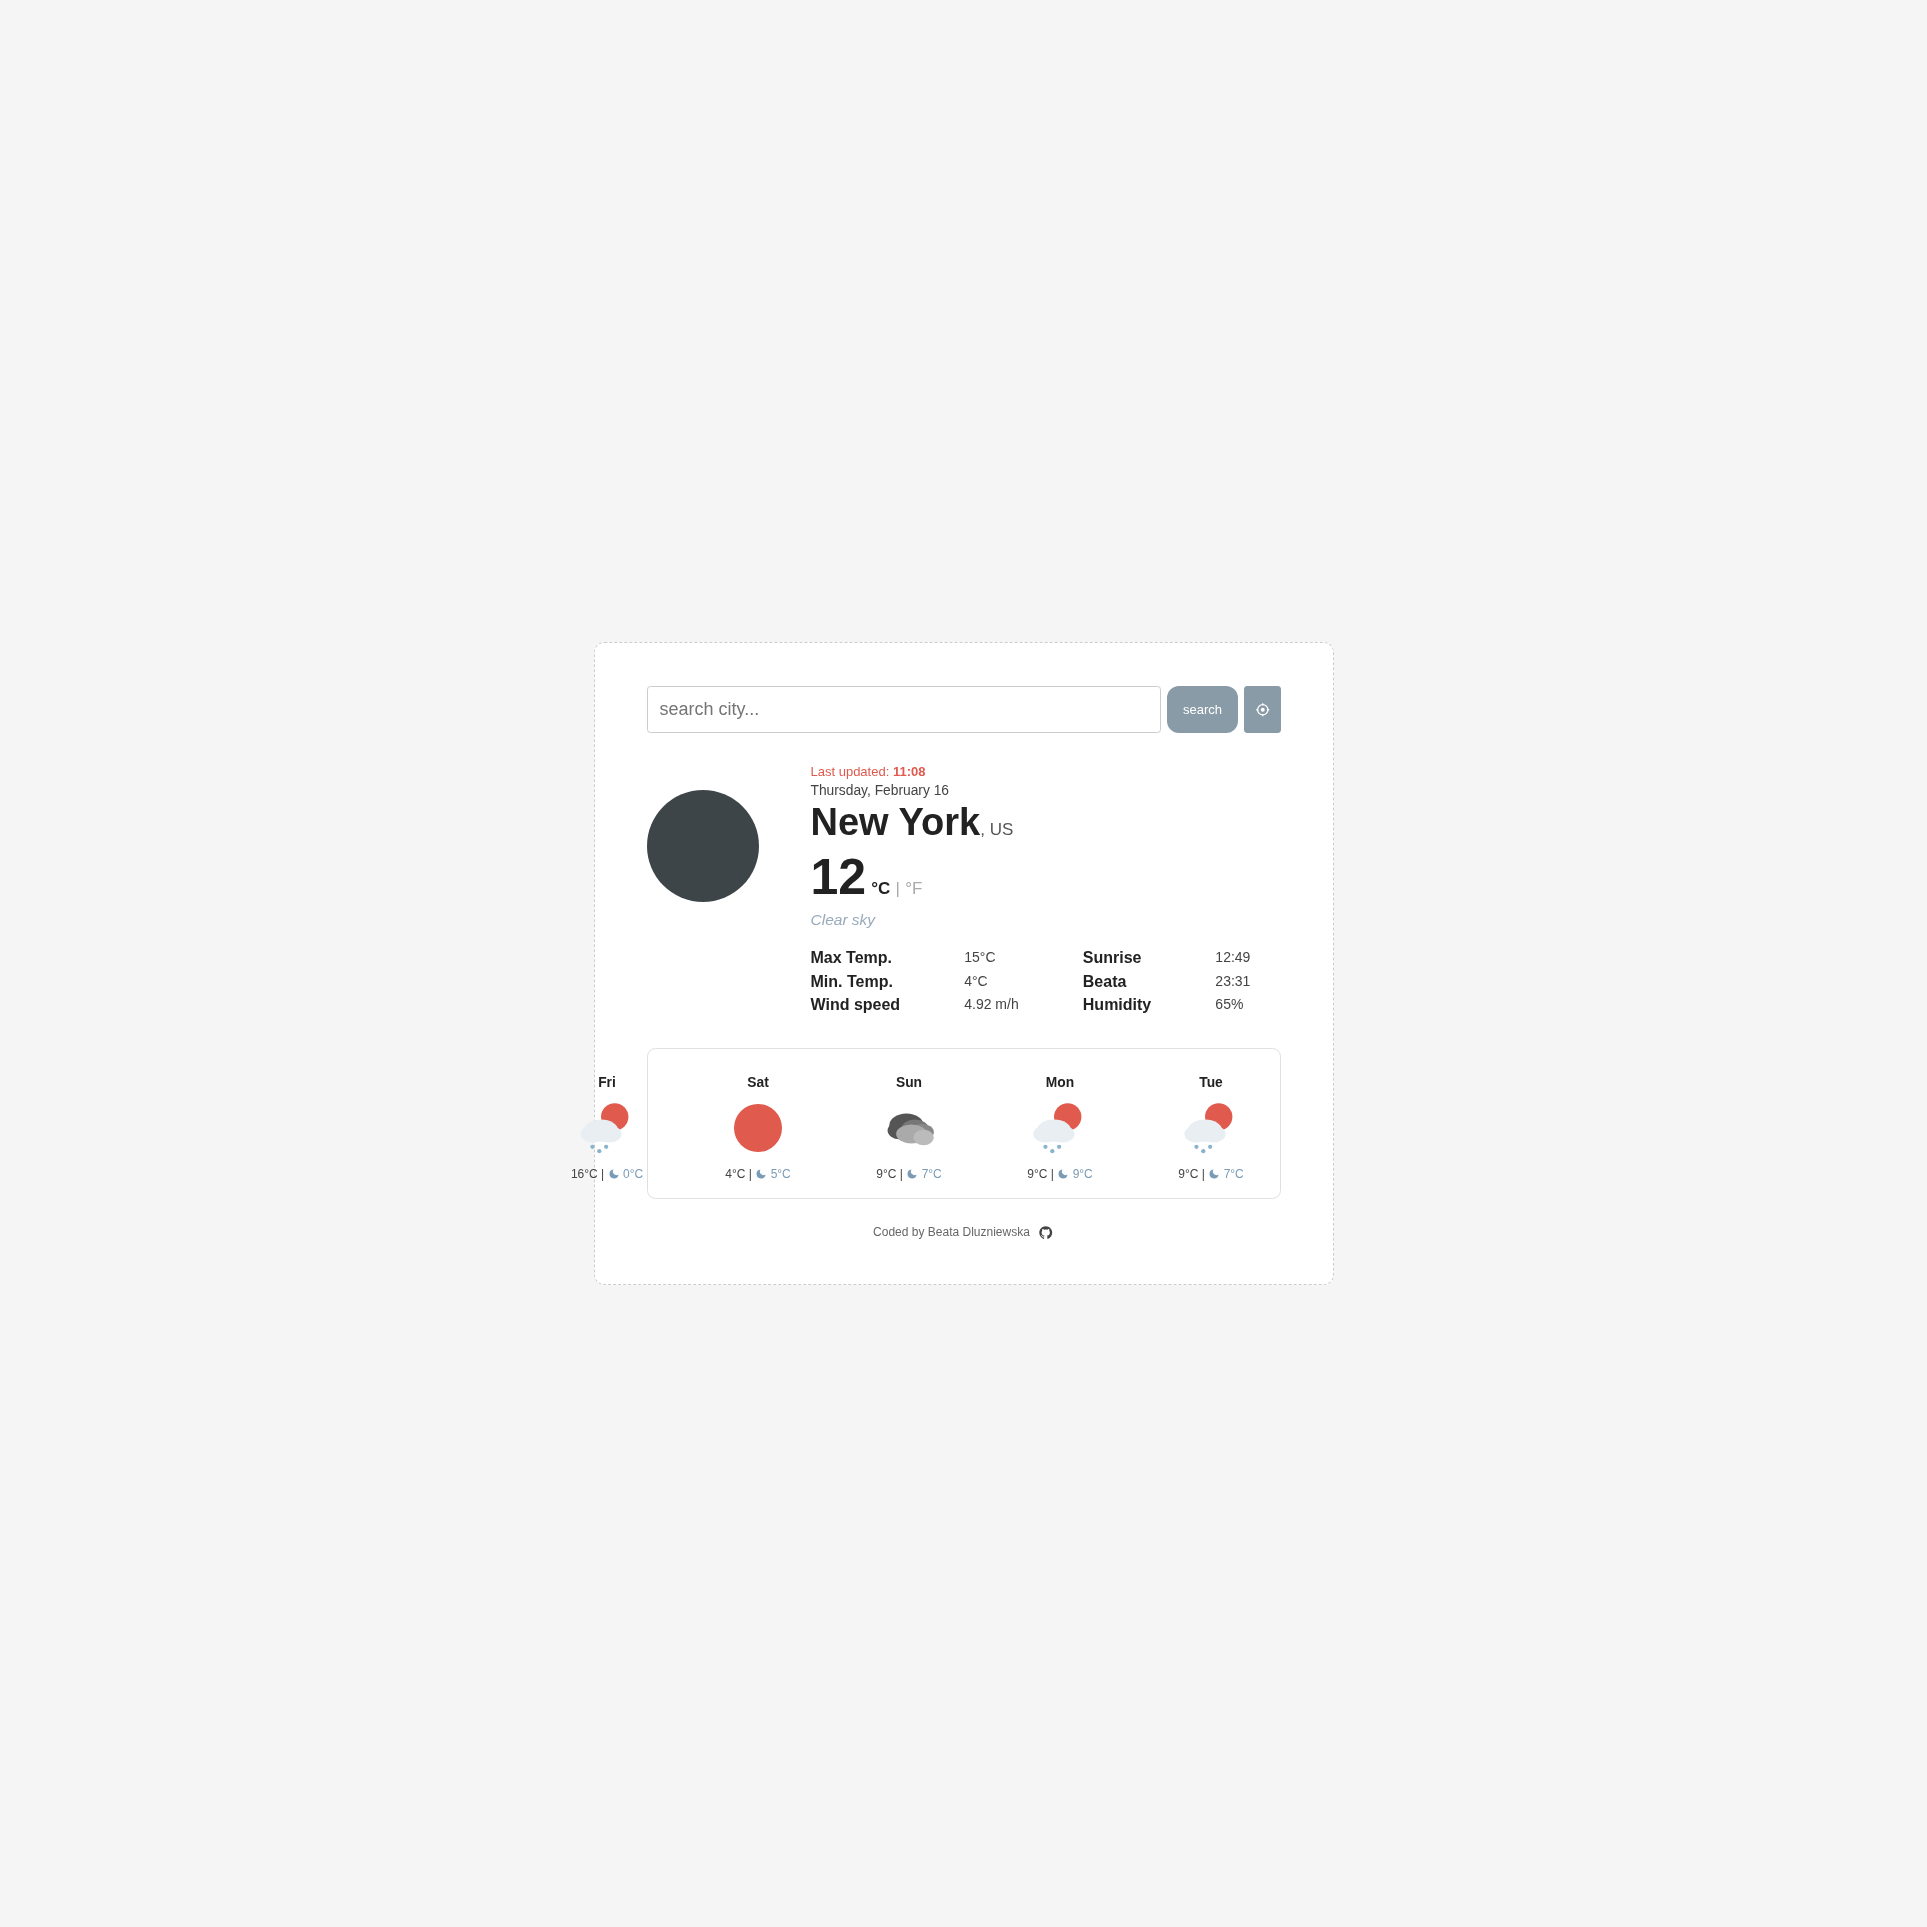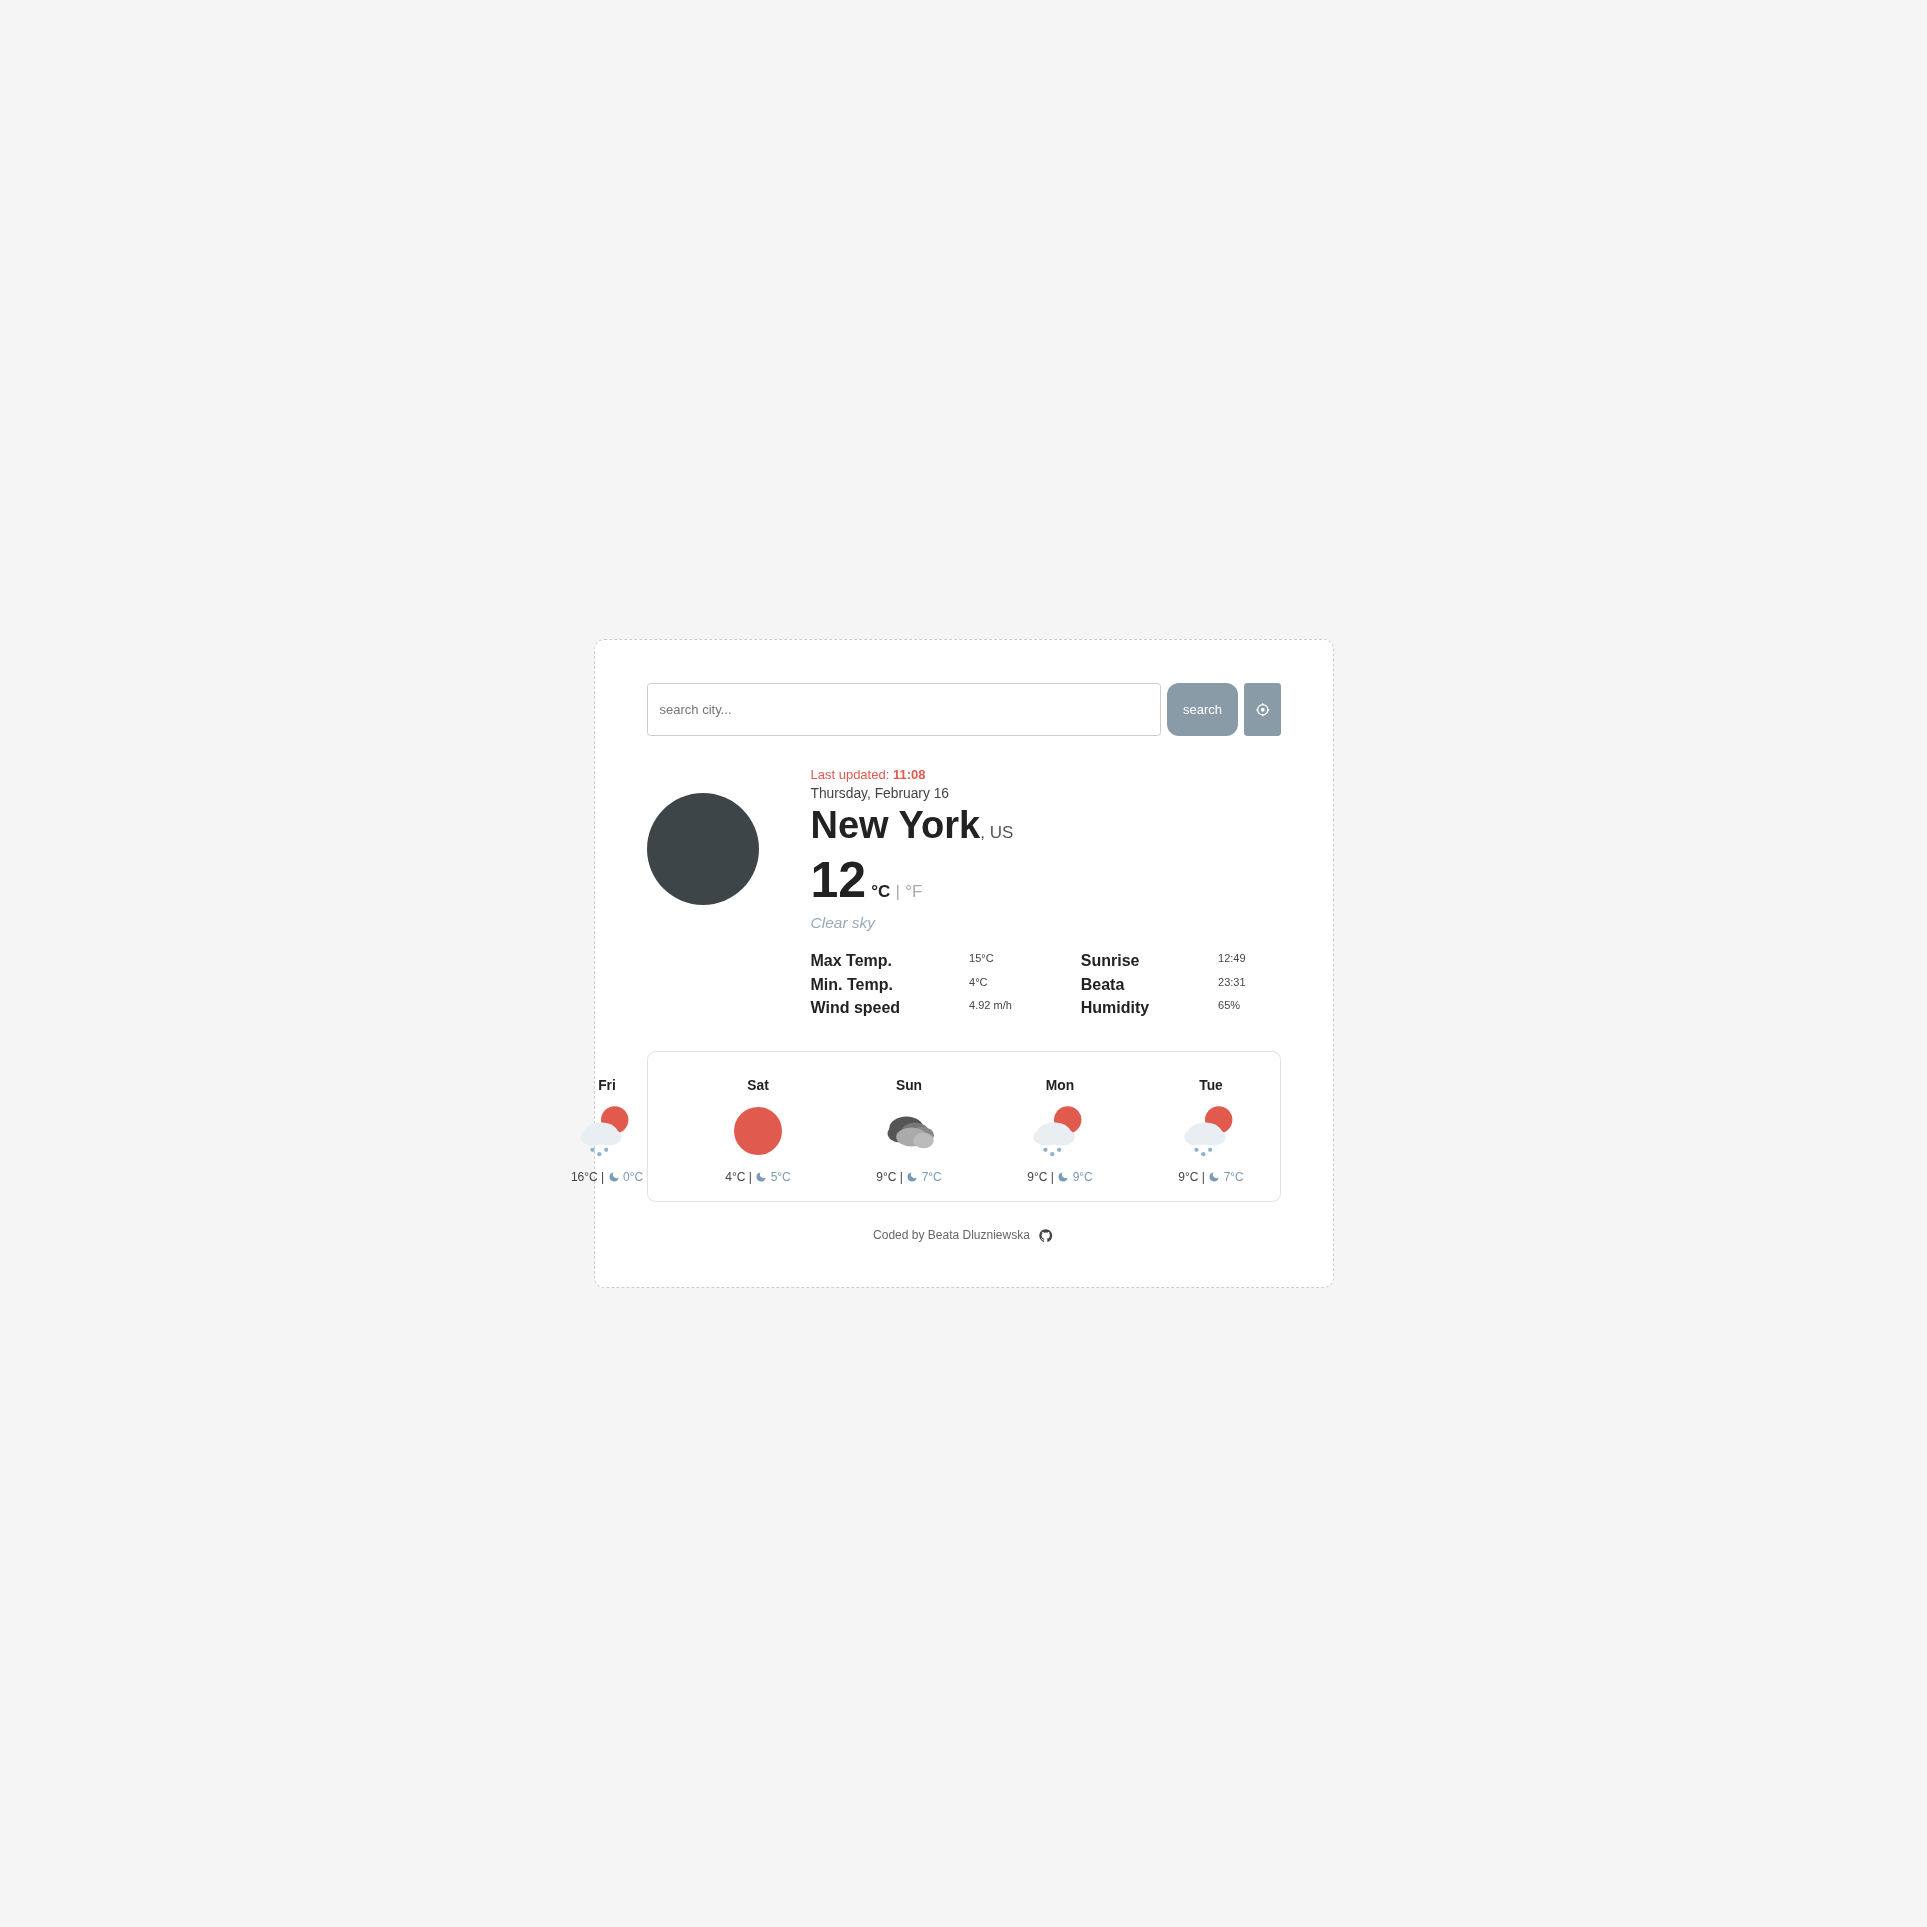--- a/index.html
+++ b/index.html
@@ -27,22 +27,22 @@
     .search-row {
       display: flex;
       gap: 6.9px;
       margin-bottom: 31px;
     }
 
     .search-input {
       flex: 1;
       border: 0.9px solid #ccc;
       border-radius: 3.4px;
-      padding: 18px 12px;
-      font-size: 13px;
+      padding: 12px 12px;
+      font-size: 18px;
       color: #999;
       outline: none;
     }
 
     .search-btn {
       background: #8a9ba8;
       color: #fff;
       border: none;
       border-radius: 12px;
       padding: 8.6px 15.5px;
@@ -153,21 +153,21 @@
     }
 
     .detail-label {
       font-weight: 700;
       color: #222;
       font-size: 16px;
     }
 
     .detail-value {
       color: #444;
-      font-size: 11px;
+      font-size: 14px;
     }
 
     
     .forecast-card {
       background: #fff;
       border: 0.9px solid #e0e0e0;
       border-radius: 8.6px;
       padding: 26px 17px 17px 17px;
       display: flex;
       justify-content: flex-end;

